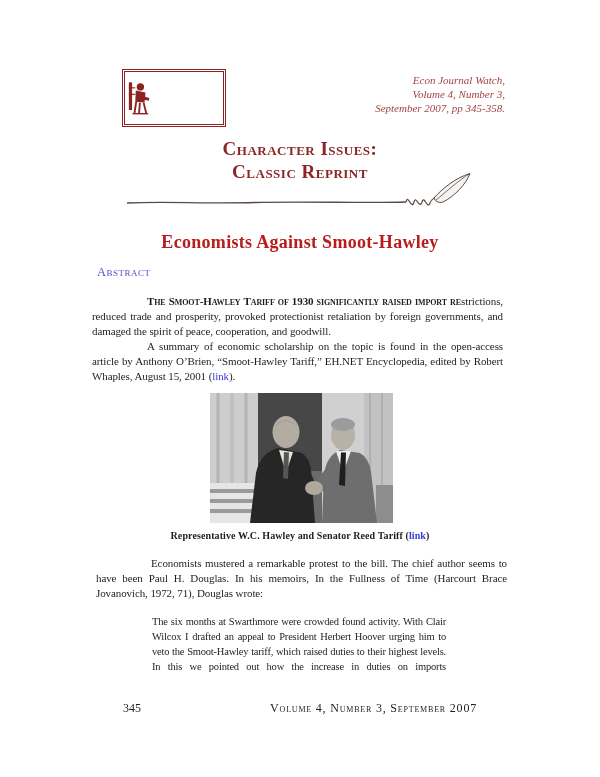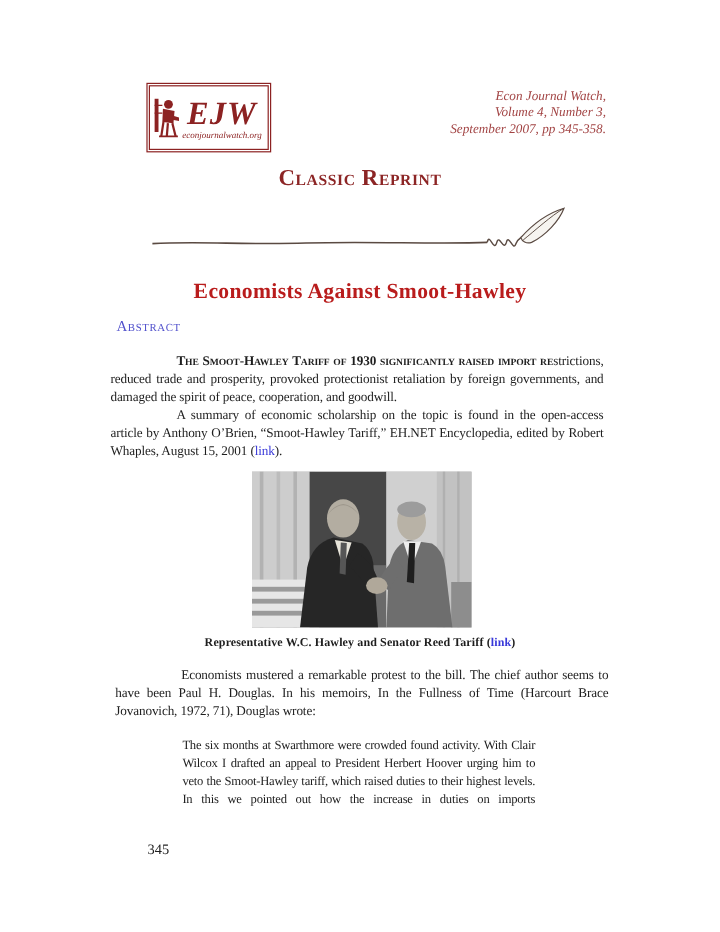--- a/index.html
+++ b/index.html
@@ -110,33 +110,30 @@
           <circle cx="14.5" cy="8" r="4" stroke="none"></circle>
           <path d="M9.5 12 L20 14 L19 25 L9 24 Z" stroke="none"></path>
           <path d="M18 18 L24 20 L24 23 L18 22 Z" stroke="none"></path>
           <line x1="10" y1="24" x2="8" y2="37" stroke-width="2"></line>
           <line x1="14" y1="25" x2="13" y2="37" stroke-width="2"></line>
           <line x1="18" y1="25" x2="21" y2="37" stroke-width="2"></line>
           <line x1="6" y1="37" x2="23" y2="37" stroke-width="1.5"></line>
         </g>
       </svg>
     </span>
-    <span class="logo-right">
-      <span class="logo-ejw">EJW</span>
-      <span class="logo-site">econjournalwatch.org</span>
-    </span>
   </div>
 
   <div class="citation">
     <div>Econ Journal Watch,</div>
     <div>Volume 4, Number 3,</div>
     <div>September 2007, pp 345-358.</div>
   </div>
 
   <div class="section-heading">
+    <div>Character Issues:</div>
     <div>Classic Reprint</div>
   </div>
 
   <div class="decoration">
     <svg viewBox="0 0 352 46" width="352" height="46" aria-hidden="true">
       <path d="M2 33 C 40 31, 80 34, 130 32.5 C 180 31, 240 33.5, 281 32" fill="none" stroke="#5a4a42" stroke-width="1.3"></path>
       <path d="M281 32 c 2 -9 5.5 9 8 0 c 2 -7.5 5.5 8 8 0 c 2 -8 5.5 8.5 8 1 c 1.2 -3.5 3.5 -4.5 6 -6.5" fill="none" stroke="#5a4a42" stroke-width="1.2"></path>
       <path d="M309 28 C 317 19, 330 8, 345 3.5 C 341 14, 330 26, 318 32 C 313.5 33.5, 310 31, 309 28 Z" fill="#f6f4f0" stroke="#5a4a42" stroke-width="1"></path>
       <path d="M311 30 C 321 22, 334 10, 345 3.5" fill="none" stroke="#5a4a42" stroke-width="0.8"></path>
     </svg>
@@ -192,14 +189,15 @@
     <span>Representative W.C. Hawley and Senator Reed Tariff (</span><a class="link">link</a><span>)</span>
   </div>
 
   <div class="intro">
     <p><span>Economists mustered a remarkable protest to the bill. The chief author seems to have been Paul H. Douglas. In his memoirs, </span><span class="italic">In the Fullness of Time</span><span> (Harcourt Brace Jovanovich, 1972, 71), Douglas wrote:</span></p>
   </div>
 
   <div class="quote">The six months at Swarthmore were crowded found activity. With Clair Wilcox I drafted an appeal to President Herbert Hoover urging him to veto the Smoot-Hawley tariff, which raised duties to their highest levels. In this we pointed out how the increase in duties on imports</div>
 
   <div class="footer-page">345</div>
+  <div class="footer-issue">Volume 4, Number 3, September 2007</div>
 
 </div>
 
 </body></html>

